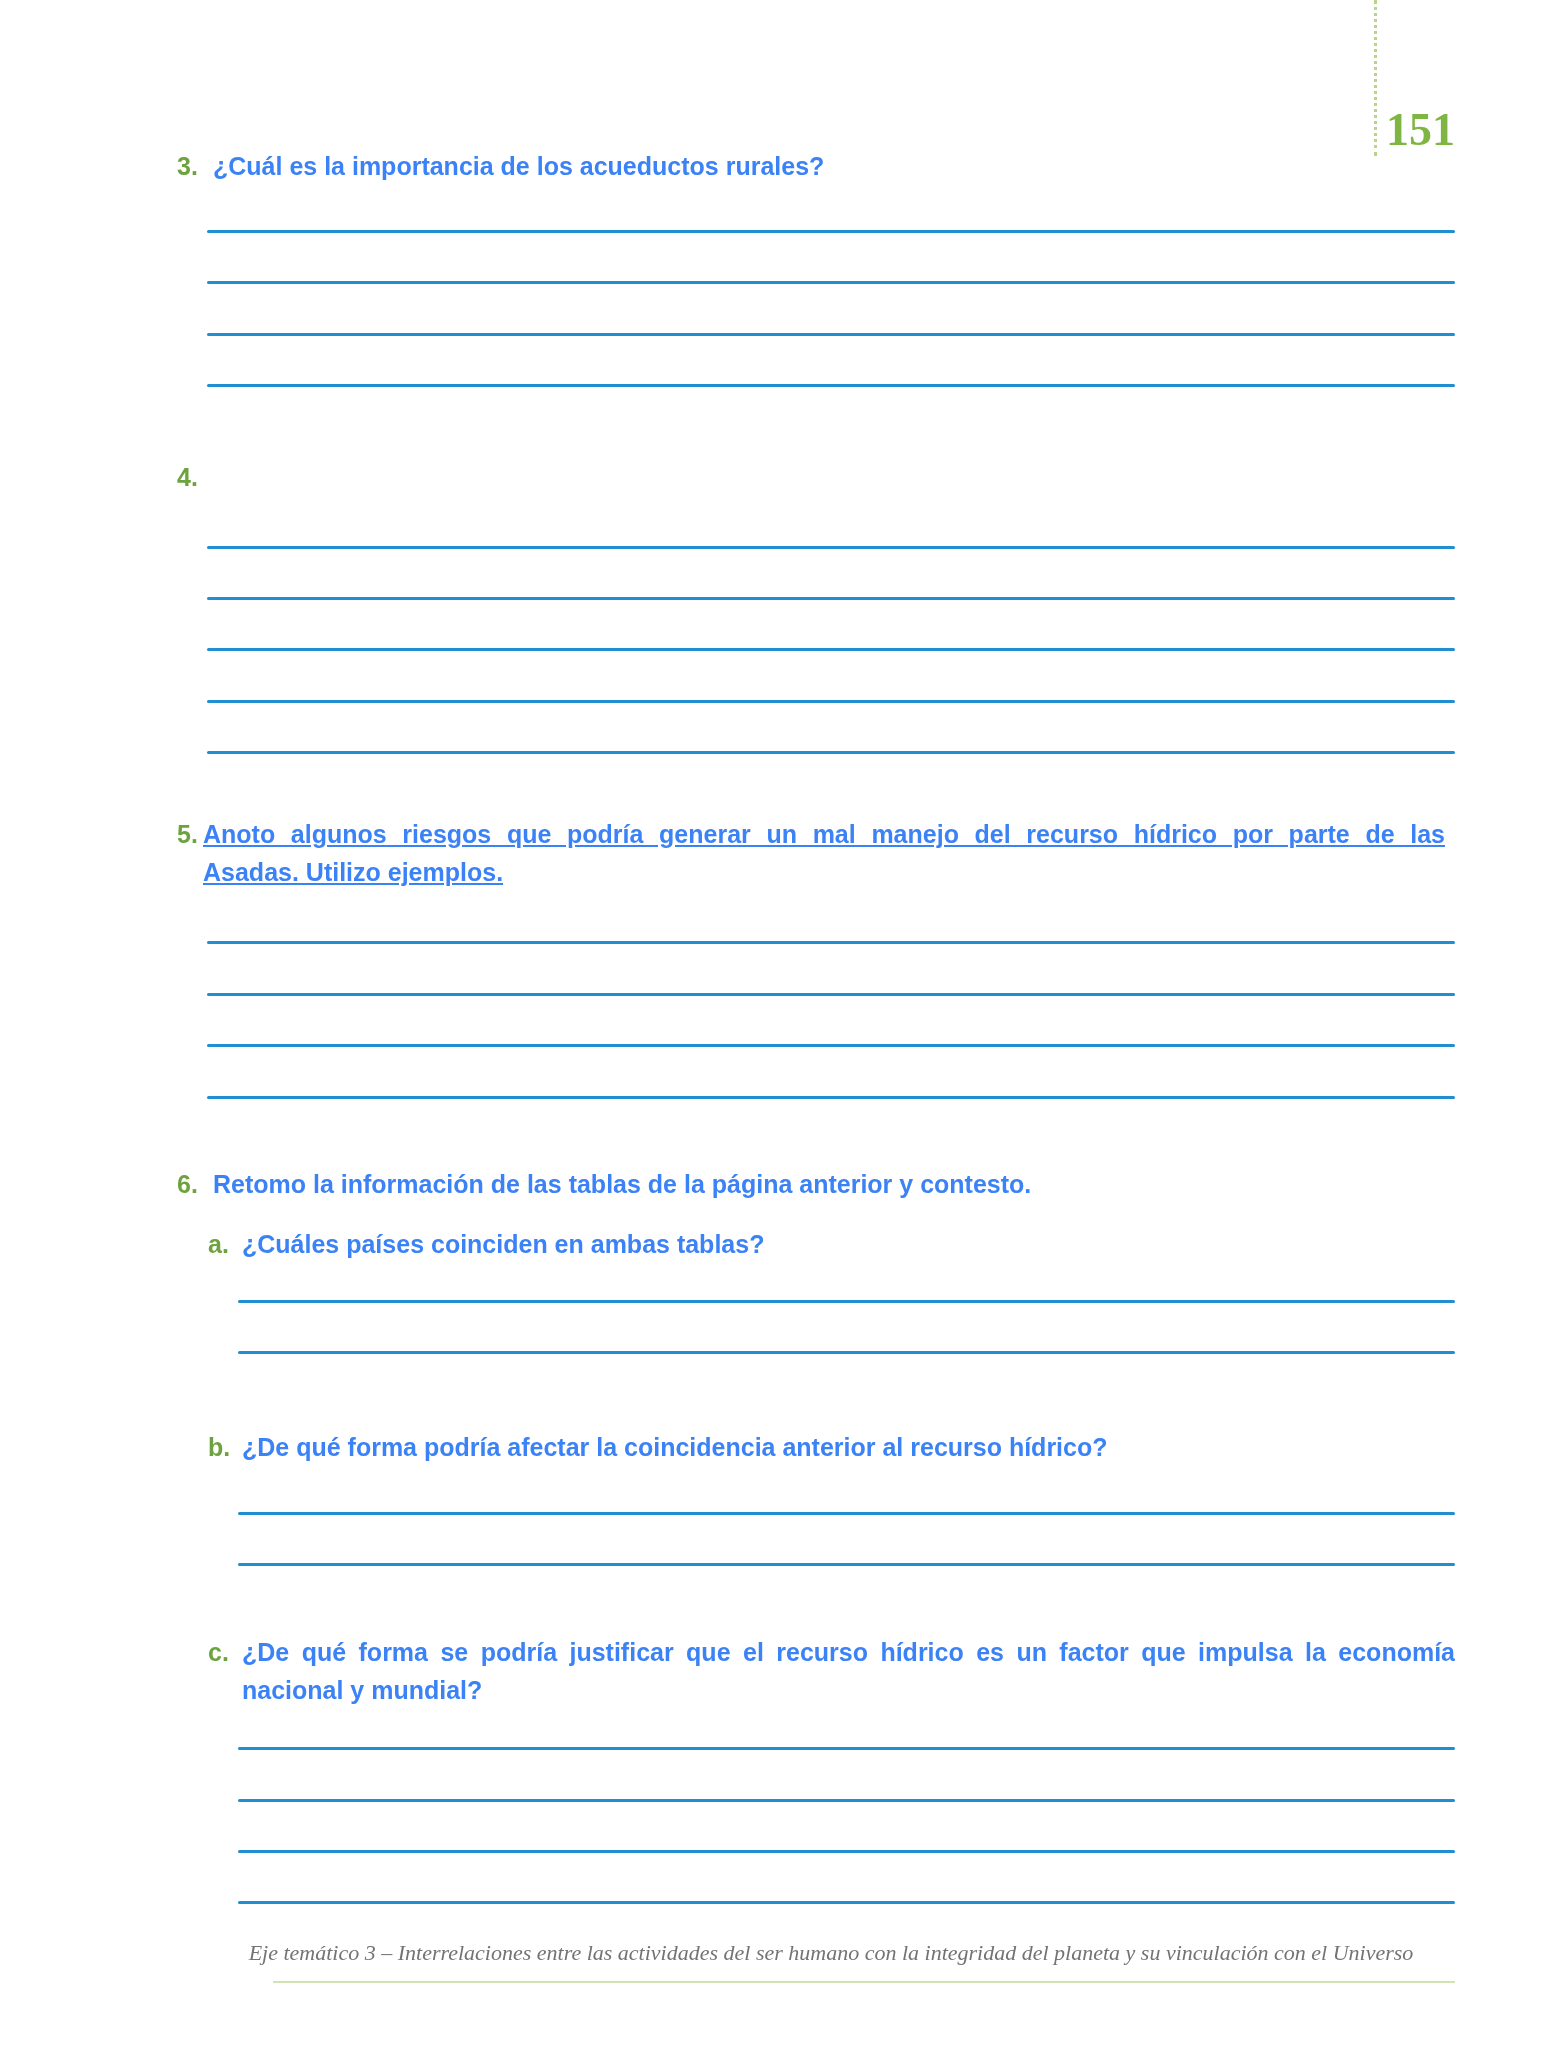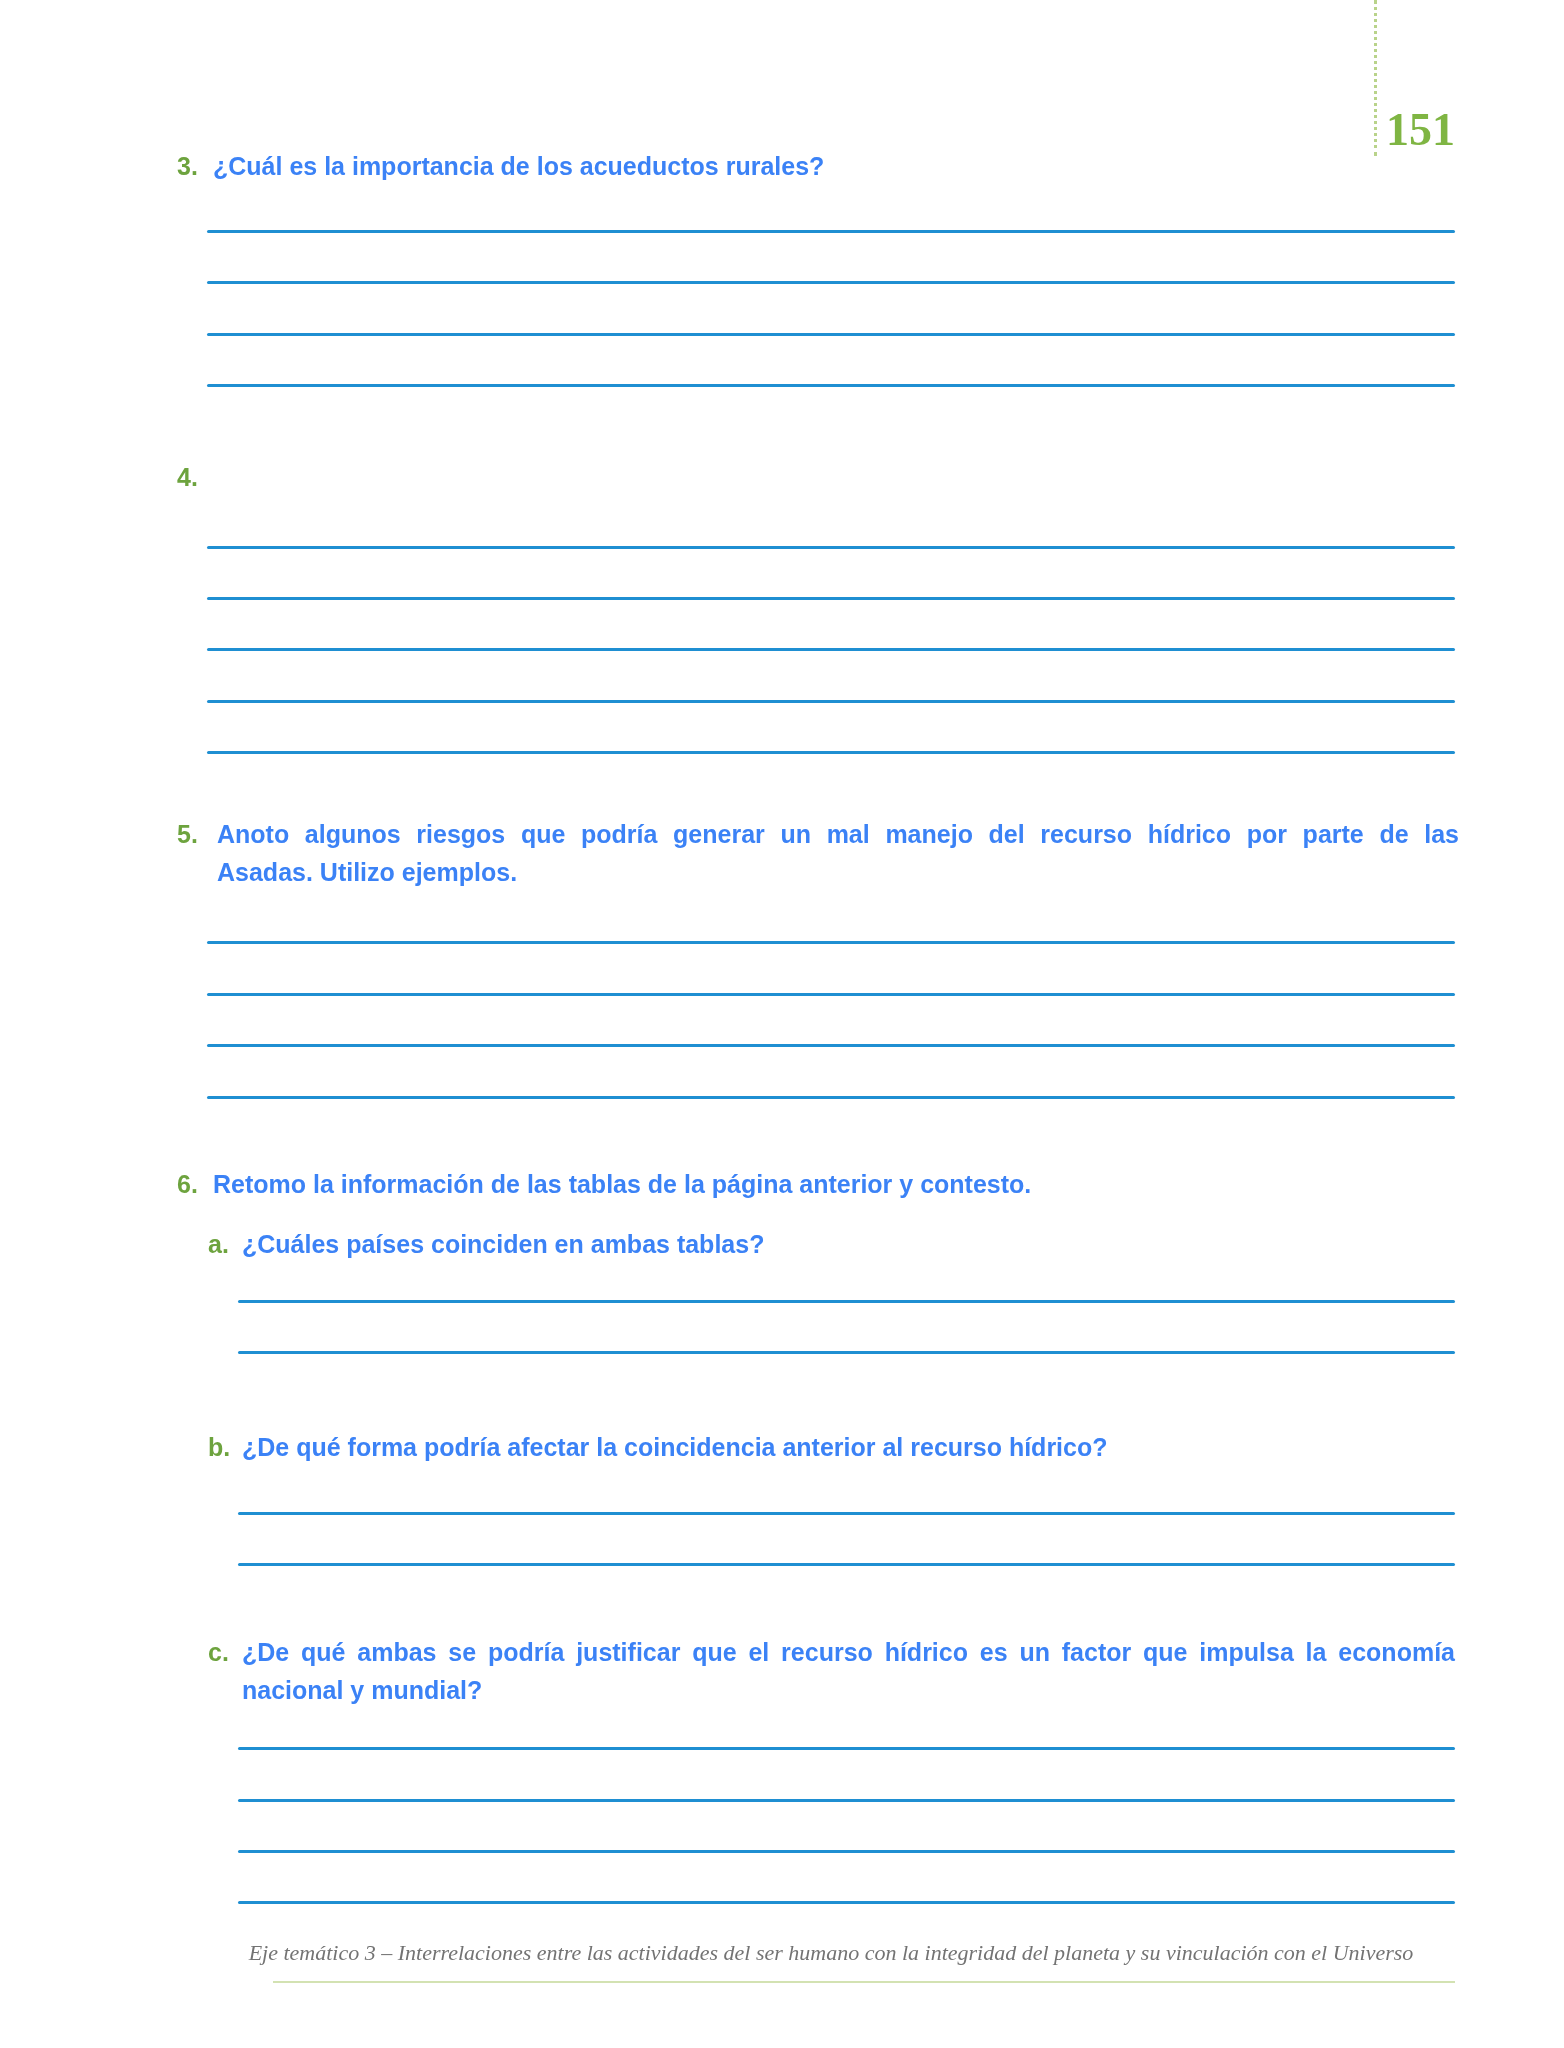--- a/index.html
+++ b/index.html
@@ -89,21 +89,21 @@
   <div class="ans-line" style="left:207px; top:384px; width:1248px;"></div>
 
   <div class="q-num" style="left:177px; top:458px;">4.</div>
   <div class="ans-line" style="left:207px; top:546px; width:1248px;"></div>
   <div class="ans-line" style="left:207px; top:597px; width:1248px;"></div>
   <div class="ans-line" style="left:207px; top:648px; width:1248px;"></div>
   <div class="ans-line" style="left:207px; top:700px; width:1248px;"></div>
   <div class="ans-line" style="left:207px; top:751px; width:1248px;"></div>
 
   <div class="q-num" style="left:177px; top:815px;">5.</div>
-  <div class="q-text" style="left:217px; top:815px; width:1242px;">
+  <div class="q-text" style="left:203px; top:815px; width:1242px;text-decoration:underline;">
     <div class="jline">Anoto algunos riesgos que podría generar un mal manejo del recurso hídrico por parte de las</div>
     <div>Asadas. Utilizo ejemplos.</div>
   </div>
   <div class="ans-line" style="left:207px; top:941px; width:1248px;"></div>
   <div class="ans-line" style="left:207px; top:993px; width:1248px;"></div>
   <div class="ans-line" style="left:207px; top:1044px; width:1248px;"></div>
   <div class="ans-line" style="left:207px; top:1096px; width:1248px;"></div>
 
   <div class="q-num" style="left:177px; top:1165px;">6.</div>
   <div class="q-text" style="left:213px; top:1165px; width:1242px;">Retomo la información de las tablas de la página anterior y contesto.</div>
@@ -113,21 +113,21 @@
   <div class="ans-line" style="left:238px; top:1300px; width:1217px;"></div>
   <div class="ans-line" style="left:238px; top:1351px; width:1217px;"></div>
 
   <div class="sub-letter" style="left:208px; top:1428px;">b.</div>
   <div class="sub-text" style="left:242px; top:1428px; width:1213px;">¿De qué forma podría afectar la coincidencia anterior al recurso hídrico?</div>
   <div class="ans-line" style="left:238px; top:1512px; width:1217px;"></div>
   <div class="ans-line" style="left:238px; top:1563px; width:1217px;"></div>
 
   <div class="sub-letter" style="left:208px; top:1633px;">c.</div>
   <div class="sub-text" style="left:242px; top:1633px; width:1213px;">
-    <div class="jline">¿De qué ambas se podría justificar que el recurso hídrico es un factor que impulsa la economía</div>
+    <div class="jline">¿De qué forma se podría justificar que el recurso hídrico es un factor que impulsa la economía</div>
     <div>nacional y mundial?</div>
   </div>
   <div class="ans-line" style="left:238px; top:1747px; width:1217px;"></div>
   <div class="ans-line" style="left:238px; top:1799px; width:1217px;"></div>
   <div class="ans-line" style="left:238px; top:1850px; width:1217px;"></div>
   <div class="ans-line" style="left:238px; top:1901px; width:1217px;"></div>
 
   <div class="footer-text">Eje temático 3 – Interrelaciones entre las actividades del ser humano con la integridad del planeta y su vinculación con el Universo</div>
   <div class="footer-underline"></div>
 

